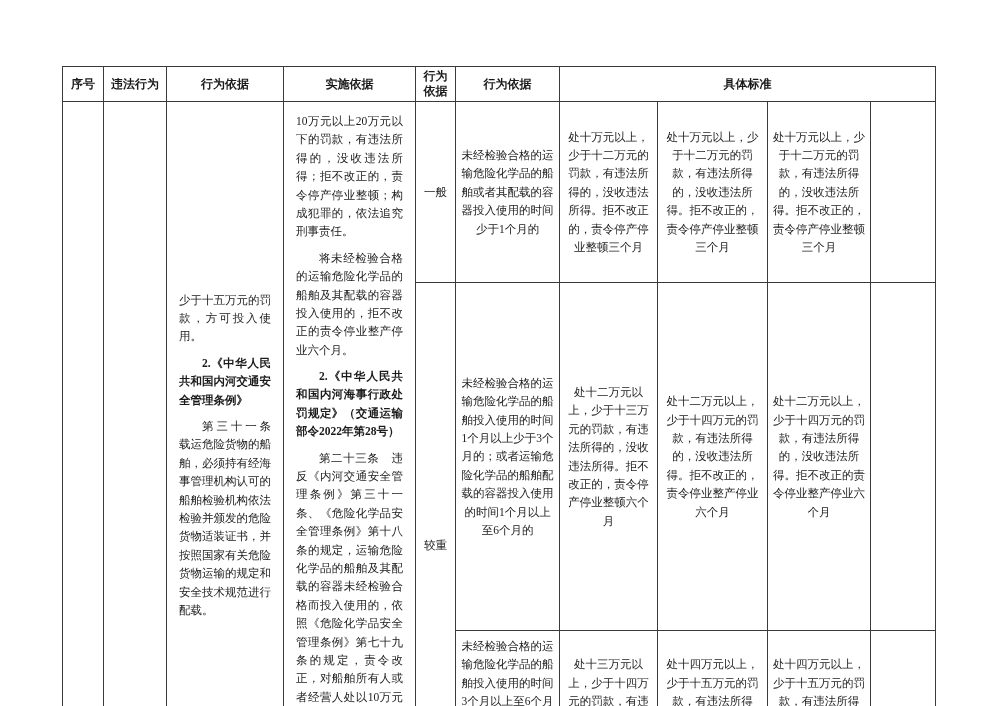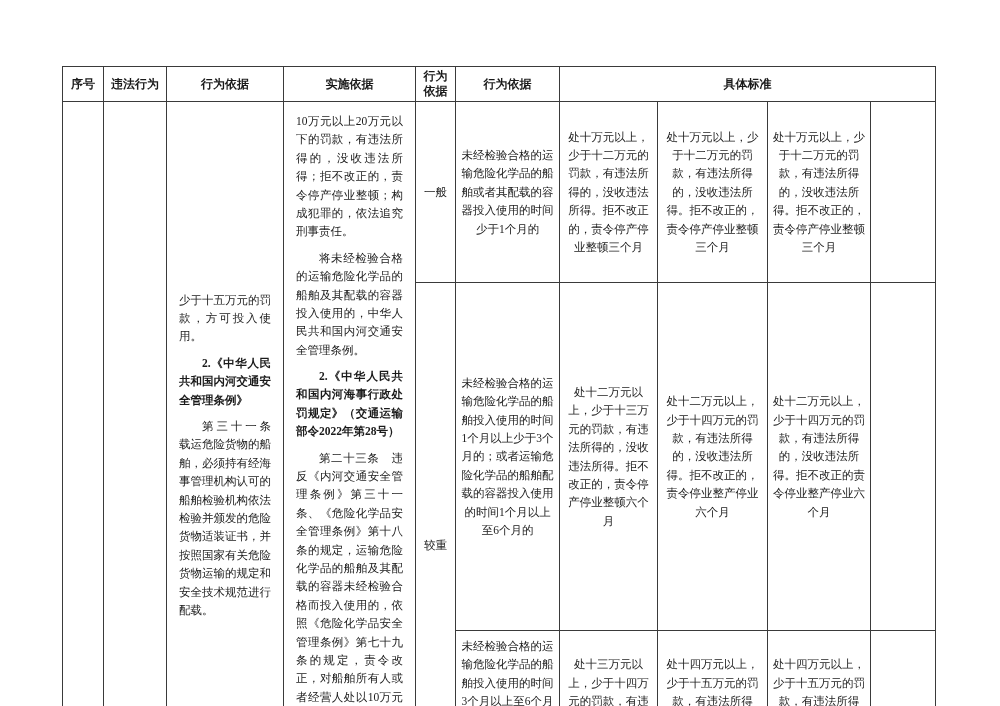--- a/index.html
+++ b/index.html
@@ -109,21 +109,21 @@
       <tr class="row-1">
         <td rowspan="3" class="empty-cell"></td>
         <td rowspan="3" class="empty-cell"></td>
         <td rowspan="3" class="basis-cell">
           <p>少于十五万元的罚款，方可投入使用。</p>
           <p class="indent bold">2.《中华人民共和国内河交通安全管理条例》</p>
           <p class="indent">第三十一条　载运危险货物的船舶，必须持有经海事管理机构认可的船舶检验机构依法检验并颁发的危险货物适装证书，并按照国家有关危险货物运输的规定和安全技术规范进行配载。</p>
         </td>
         <td rowspan="3" class="impl-cell">
           <p>10万元以上20万元以下的罚款，有违法所得的，没收违法所得；拒不改正的，责令停产停业整顿；构成犯罪的，依法追究刑事责任。</p>
-          <p class="indent">将未经检验合格的运输危险化学品的船舶及其配载的容器投入使用的，中华人民共和国内河交通安全管理条例。</p>
+          <p class="indent">将未经检验合格的运输危险化学品的船舶及其配载的容器投入使用的，拒不改正的责令停业整产停业六个月。</p>
           <p class="indent bold">2.《中华人民共和国内河海事行政处罚规定》（交通运输部令2022年第28号）</p>
           <p class="indent">第二十三条　违反《内河交通安全管理条例》第三十一条、《危险化学品安全管理条例》第十八条的规定，运输危险化学品的船舶及其配载的容器未经检验合格而投入使用的，依照《危险化学品安全管理条例》第七十九条的规定，责令改正，对船舶所有人或者经营人处以10万元以上20万元以下的罚款，有违法所得的，没收违法所得；拒不改正的，责令停航整顿。</p>
         </td>
         <td class="tier-cell">一般</td>
         <td class="cond-cell">未经检验合格的运输危险化学品的船舶或者其配载的容器投入使用的时间少于1个月的</td>
         <td class="std-cell">处十万元以上，少于十二万元的罚款，有违法所得的，没收违法所得。拒不改正的，责令停产停业整顿三个月</td>
         <td class="std-cell">处十万元以上，少于十二万元的罚款，有违法所得的，没收违法所得。拒不改正的，责令停产停业整顿三个月</td>
         <td class="std-cell">处十万元以上，少于十二万元的罚款，有违法所得的，没收违法所得。拒不改正的，责令停产停业整顿三个月</td>
         <td class="empty-cell"></td>
       </tr>

